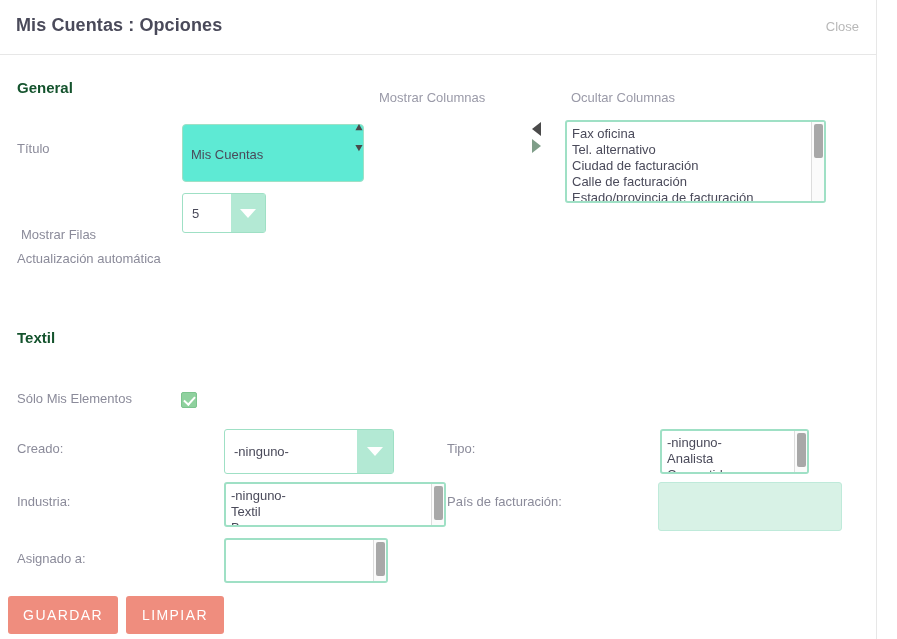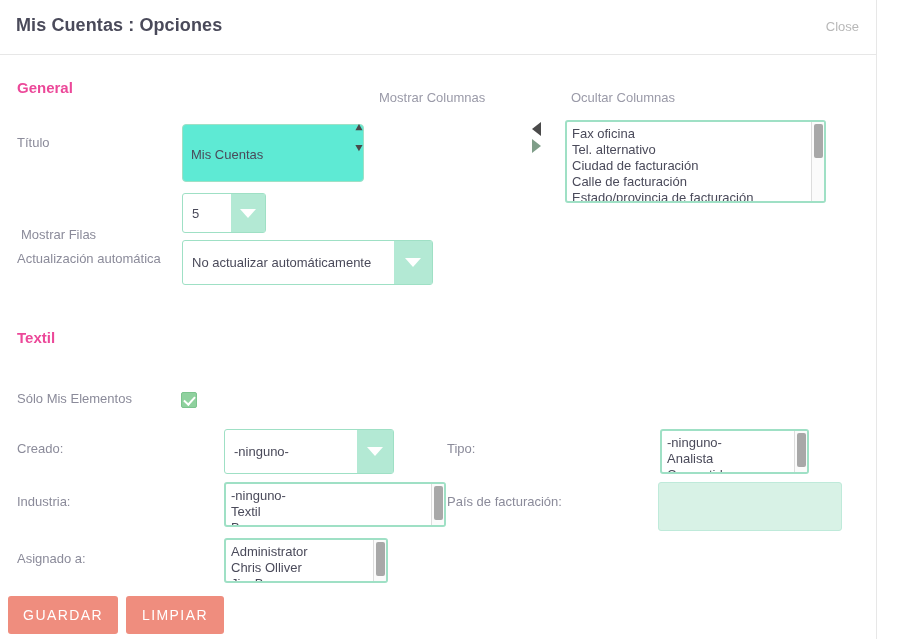--- a/index.html
+++ b/index.html
@@ -44,21 +44,21 @@
   #right-pane {
     position: absolute; left: 877px; top: 0;
     width: 20px; height: 639px;
     background: #ffffff;
   }
 
   
   .section-heading {
     position: absolute;
     font-size: 15px; font-weight: bold;
-    color: #ec4899;
+    color: #14532d;
     white-space: nowrap;
   }
   #heading-general { left: 17px; top: 79px; }
   #heading-filtros { left: 17px; top: 329px; }
 
   
   .field-label {
     position: absolute;
     font-size: 13px; color: #8b8b9a;
     white-space: nowrap;
@@ -232,42 +232,36 @@
   <div id="header">
     <div id="window-title">Mis Cuentas : Opciones</div>
     <div id="close-link">Close</div>
   </div>
 
   <div id="right-rail"></div>
   <div id="right-pane"></div>
 
   <div class="section-heading" id="heading-general">General</div>
 
-  <div class="field-label" style="left:17px; top:135px;">Título</div>
+  <div class="field-label" style="left:17px; top:141px;">Título</div>
   <div id="titulo-field">
     <span id="titulo-value">Mis Cuentas</span>
   </div>
   <div class="spin-arrow" id="spin-up">⯅</div>
   <div class="spin-arrow" id="spin-down">⯆</div>
 
   <div class="field-label" style="left:21px; top:203px;margin-top:24px;">Mostrar Filas</div>
   <div class="dropdown" id="dd-filas">
     <div class="dd-text">5</div>
     <div class="dd-btn">
         <span class="dd-caret"></span>
       </div>
   </div>
 
   <div class="field-label" style="left:17px; top:251px;">Actualización automática</div>
-  <div class="dropdown" id="dd-update">
-    <div class="dd-text">No actualizar automáticamente</div>
-    <div class="dd-btn">
-        <span class="dd-caret"></span>
-      </div>
-  </div>
 
   <div class="col-label" style="left:379px; top:90px;">Mostrar Columnas</div>
   <div class="col-label" style="left:571px; top:90px;">Ocultar Columnas</div>
 
 
   <div class="xfer" id="xfer-left"></div>
   <div class="xfer" id="xfer-right"></div>
 
   <div class="listbox" id="lb-hide">
     <div class="lb-items">
@@ -317,25 +311,20 @@
     <div class="sbar">
         <div class="thumb"></div>
       </div>
   </div>
 
   <div class="field-label" style="left:447px; top:494px;">País de facturación:</div>
   <div id="input-pais"></div>
 
   <div class="field-label" style="left:17px; top:551px;">Asignado a:</div>
   <div class="listbox" id="lb-asignado">
-    <div class="lb-items">
-      <div class="lb-item">Administrator</div>
-      <div class="lb-item">Chris Olliver</div>
-      <div class="lb-item">Jim Brennan</div>
-    </div>
     <div class="sbar">
         <div class="thumb"></div>
       </div>
   </div>
 
   <div class="action-btn" id="btn-limpiar">LIMPIAR</div>
   <div class="action-btn" id="btn-guardar">GUARDAR</div>
 
 </div>
 

